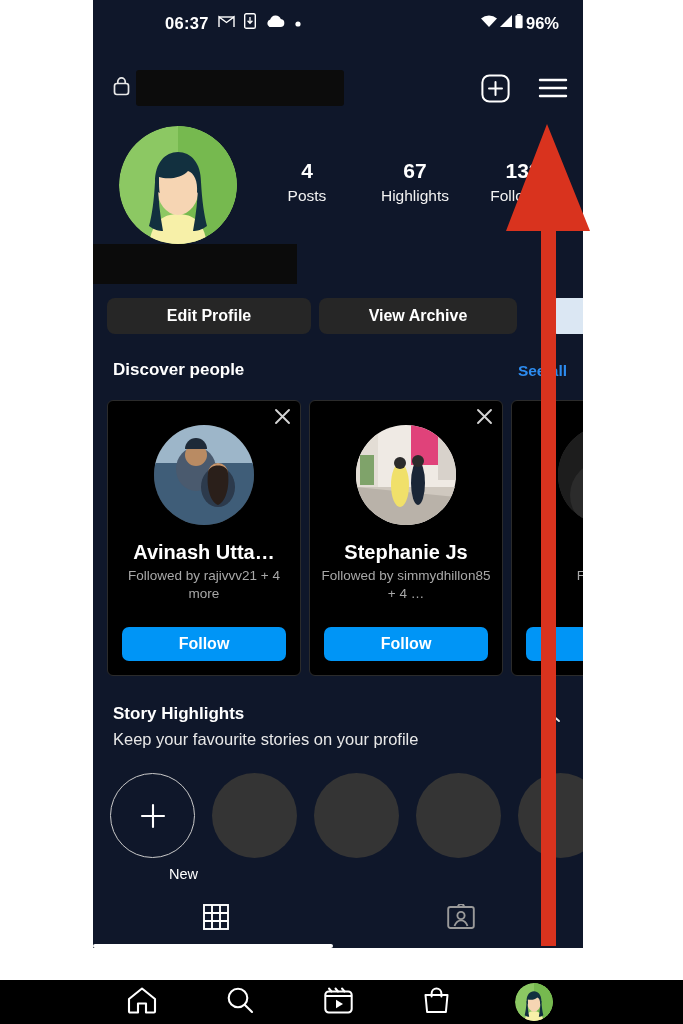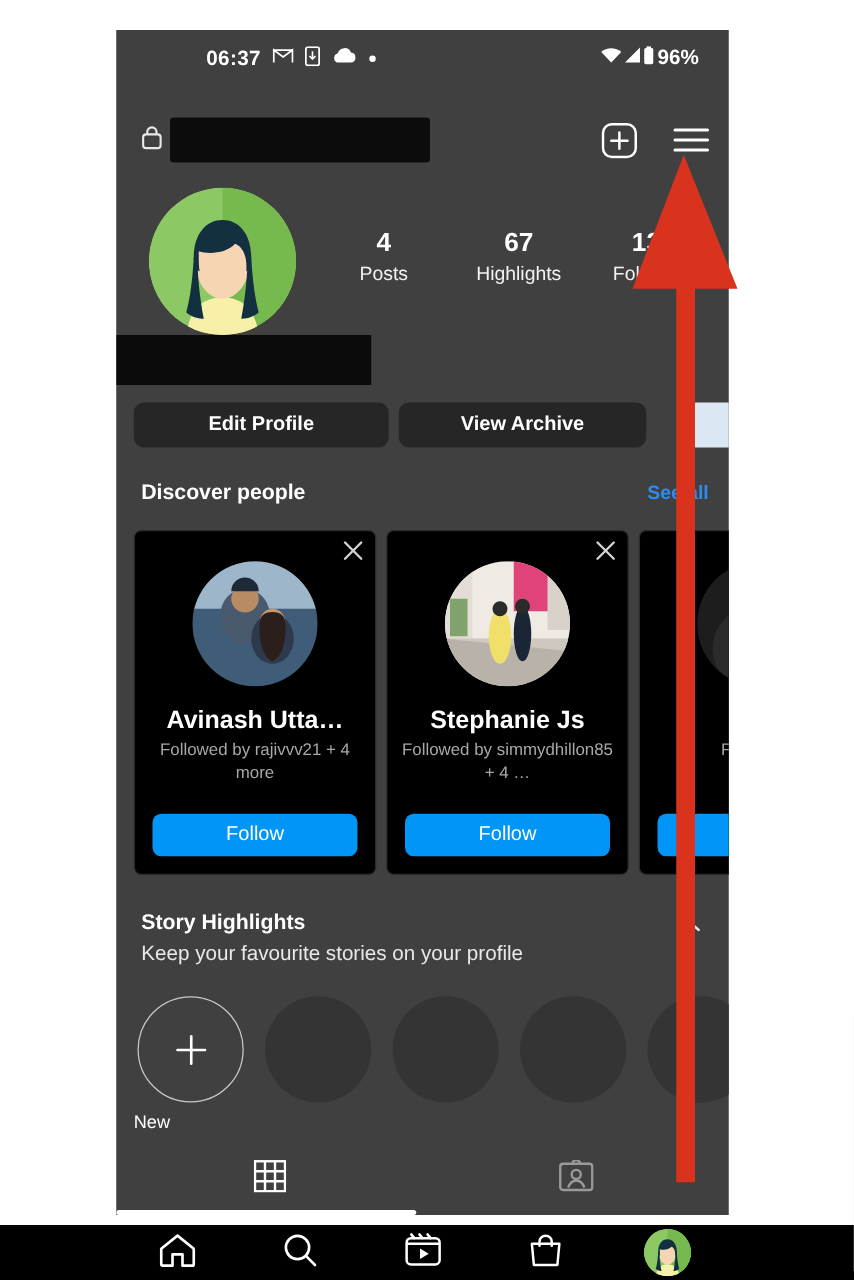--- a/index.html
+++ b/index.html
@@ -7,21 +7,21 @@
     width: 683px; height: 1024px;
     background: #ffffff;
     font-family: "Liberation Sans", sans-serif;
     overflow: hidden;
   }
   #page { position: relative; width: 683px; height: 1024px; background: #ffffff; }
 
   
   .phone {
     position: absolute; left: 93px; top: 0; width: 490px; height: 948px;
-    background: #404040; overflow: hidden; margin-top: 24px;
+    background: #0f172a; overflow: hidden;
   }
 
   
   .statusbar {
     position: absolute; left: 0; top: 0; width: 490px; height: 46px;
     display: flex; align-items: center; color: #ffffff;
   }
   .sb-left { position: absolute; left: 72px; display: flex; align-items: center; gap: 9px; }
   .sb-time { font-size: 16.5px; font-weight: bold; letter-spacing: .3px; }
   .sb-right { position: absolute; right: 24px; display: flex; align-items: flex-start; gap: 0; }
@@ -91,38 +91,38 @@
     position: absolute; left: 6px; right: 6px; top: 140px; text-align: center;
     color: #fff; font-size: 20px; font-weight: bold; white-space: nowrap; overflow: hidden;
   }
   .card-sub {
     position: absolute; left: 8px; right: 8px; top: 166px; text-align: center;
     color: #a8a8a8; font-size: 13.5px; line-height: 18px;
   }
   .card-follow {
     position: absolute; left: 14px; right: 14px; bottom: 14px; height: 34px;
     background: #0095f6; border: none; border-radius: 7px; color: #fff;
-    font-size: 16px; font-weight: normal; font-family: "Liberation Sans", sans-serif;
+    font-size: 16px; font-weight: bold; font-family: "Liberation Sans", sans-serif;
     display: flex; align-items: center; justify-content: center;
   }
 
   
   .sh-head { position: absolute; left: 0; top: 704px; width: 490px; }
   .sh-title { position: absolute; left: 20px; top: 0; color: #fff; font-size: 17px; font-weight: bold; }
   .sh-sub { position: absolute; left: 20px; top: 26px; color: #e8e8e8; font-size: 16.5px; }
   .sh-chevron { position: absolute; right: 22px; top: 6px; }
 
   .highlights { position: absolute; left: 14px; top: 773px; width: 500px; height: 110px; display: flex; gap: 11px; }
   .hl { width: 91px; flex: 0 0 auto; position: relative; }
   .hl-circle-new {
     width: 85px; height: 85px; border-radius: 50%; border: 1.5px solid #c9c9c9;
     display: flex; align-items: center; justify-content: center; margin: 0 auto;
   }
   .hl-circle-ph { width: 85px; height: 85px; border-radius: 50%; background: #343434; margin: 0 auto; }
-  .hl-label { text-align: left; color: #fff; font-size: 14.5px; margin-top: 8px; }
+  .hl-label { text-align: right; color: #fff; font-size: 14.5px; margin-top: 8px; }
 
   
   .tabs { position: absolute; left: 0; top: 895px; width: 490px; height: 48px; display: flex; }
   .tab { flex: 1; display: flex; align-items: center; justify-content: center; }
 
   
   .bottomnav {
     position: absolute; left: 0; top: 980px; width: 683px; height: 44px;
     background: #000000;
   }

